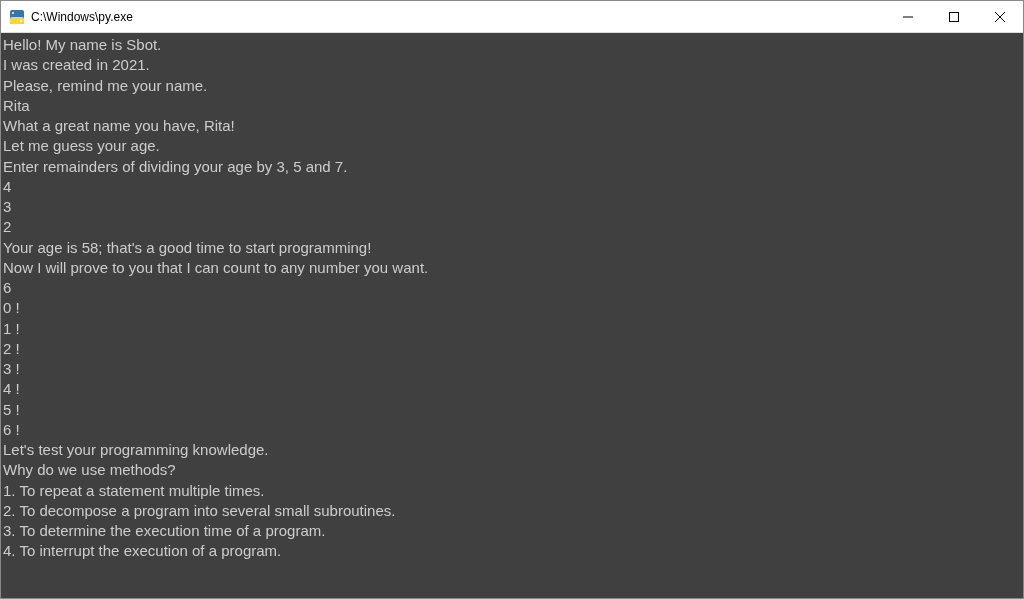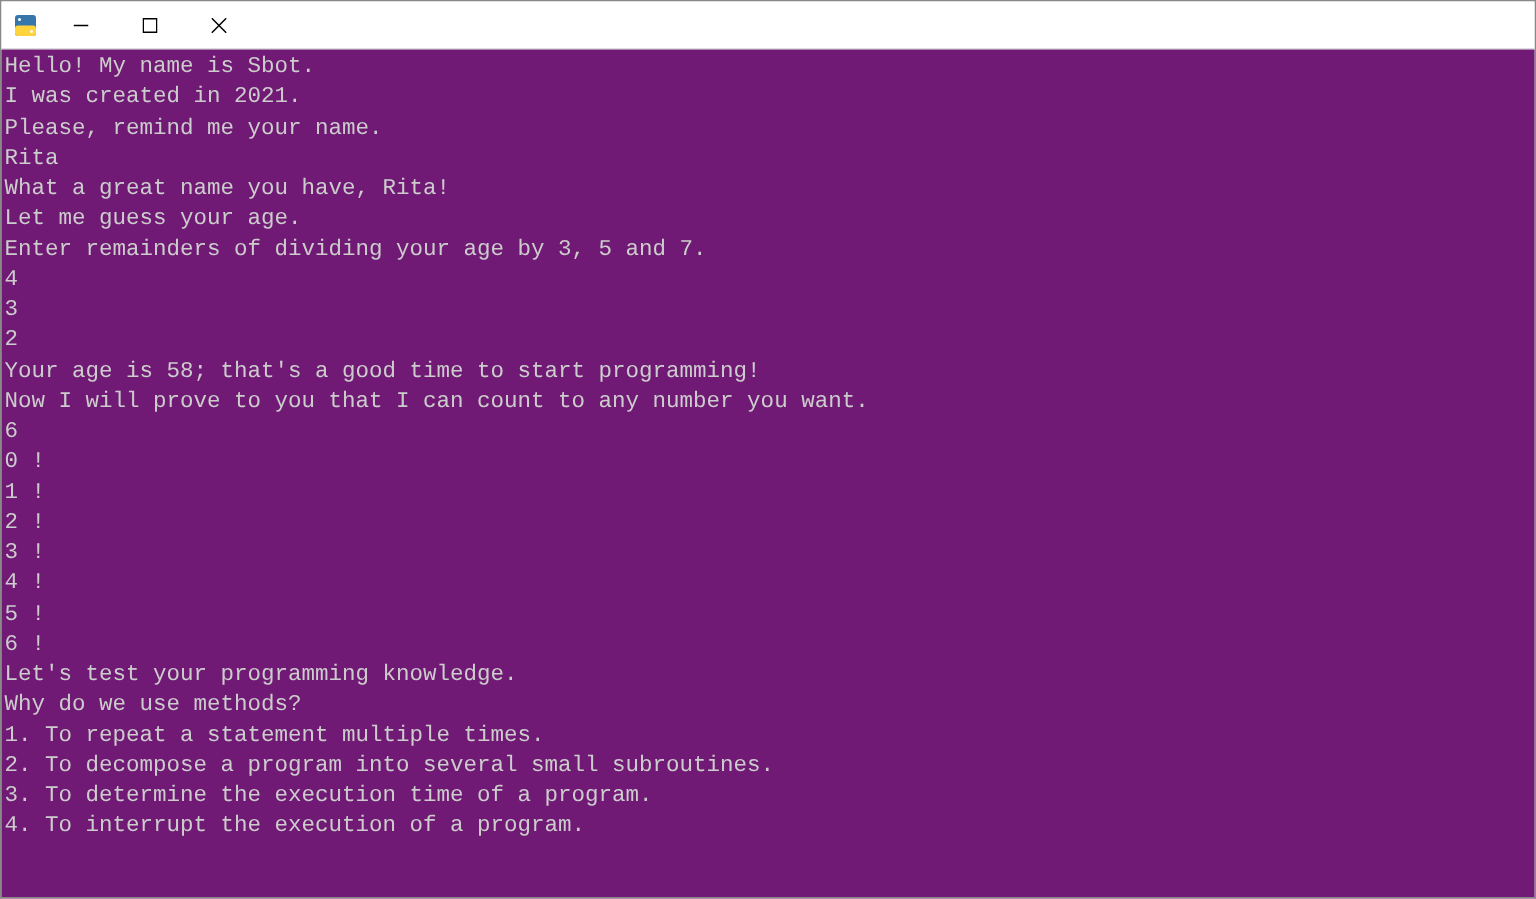--- a/index.html
+++ b/index.html
@@ -53,23 +53,23 @@
       align-items: center;
       justify-content: center;
       font-size: 10px;
       color: #000;
       background: transparent;
       border: none;
       cursor: pointer;
     }
     .console {
       flex: 1;
-      background: #701a75;
+      background: #404040;
       color: #cccccc;
-      font-family: Liberation Mono, monospace;
+      font-family: Liberation Sans, sans-serif;
       font-size: 15px;
       line-height: 1.35;
       padding: 2px 0 0 2px;
       white-space: pre;
       overflow: hidden;
     }
     .console-line {
       display: block;
     }
   </style>
@@ -79,20 +79,21 @@
 <div class="window">
   <div class="titlebar">
     <div class="titlebar-icon">
       <svg width="16" height="16" viewBox="0 0 16 16">
         <rect x="1" y="1" width="14" height="14" rx="2" fill="#3776ab"></rect>
         <rect x="1" y="8" width="14" height="7" rx="2" fill="#ffd43b"></rect>
         <circle cx="4" cy="4" r="1" fill="#fff"></circle>
         <circle cx="12" cy="12" r="1" fill="#fff"></circle>
       </svg>
     </div>
+    <div class="titlebar-title">C:\Windows\py.exe</div>
     <div class="titlebar-controls">
       <button class="titlebar-btn">
         <svg width="10" height="10" viewBox="0 0 10 10">
           <line x1="0" y1="5" x2="10" y2="5" stroke="#000" stroke-width="1"></line>
         </svg>
       </button>
       <button class="titlebar-btn">
         <svg width="10" height="10" viewBox="0 0 10 10">
           <rect x="0.5" y="0.5" width="9" height="9" fill="none" stroke="#000" stroke-width="1"></rect>
         </svg>

